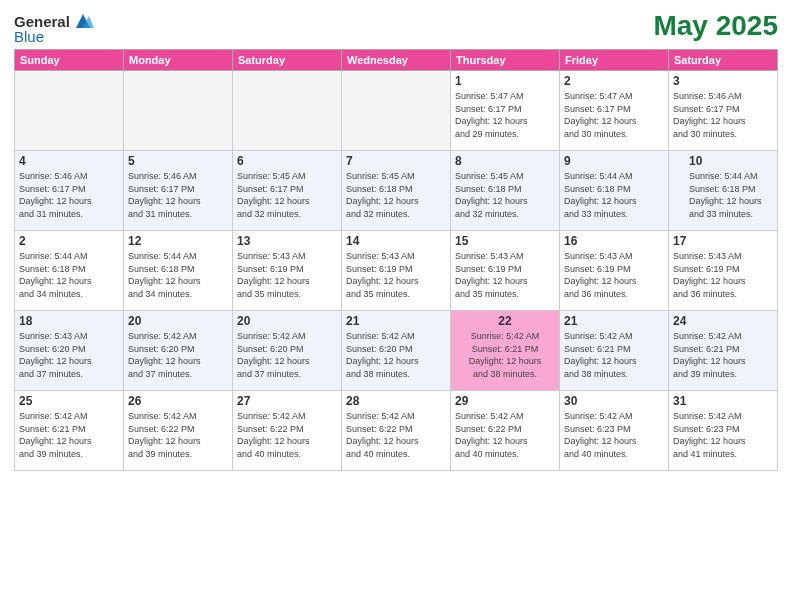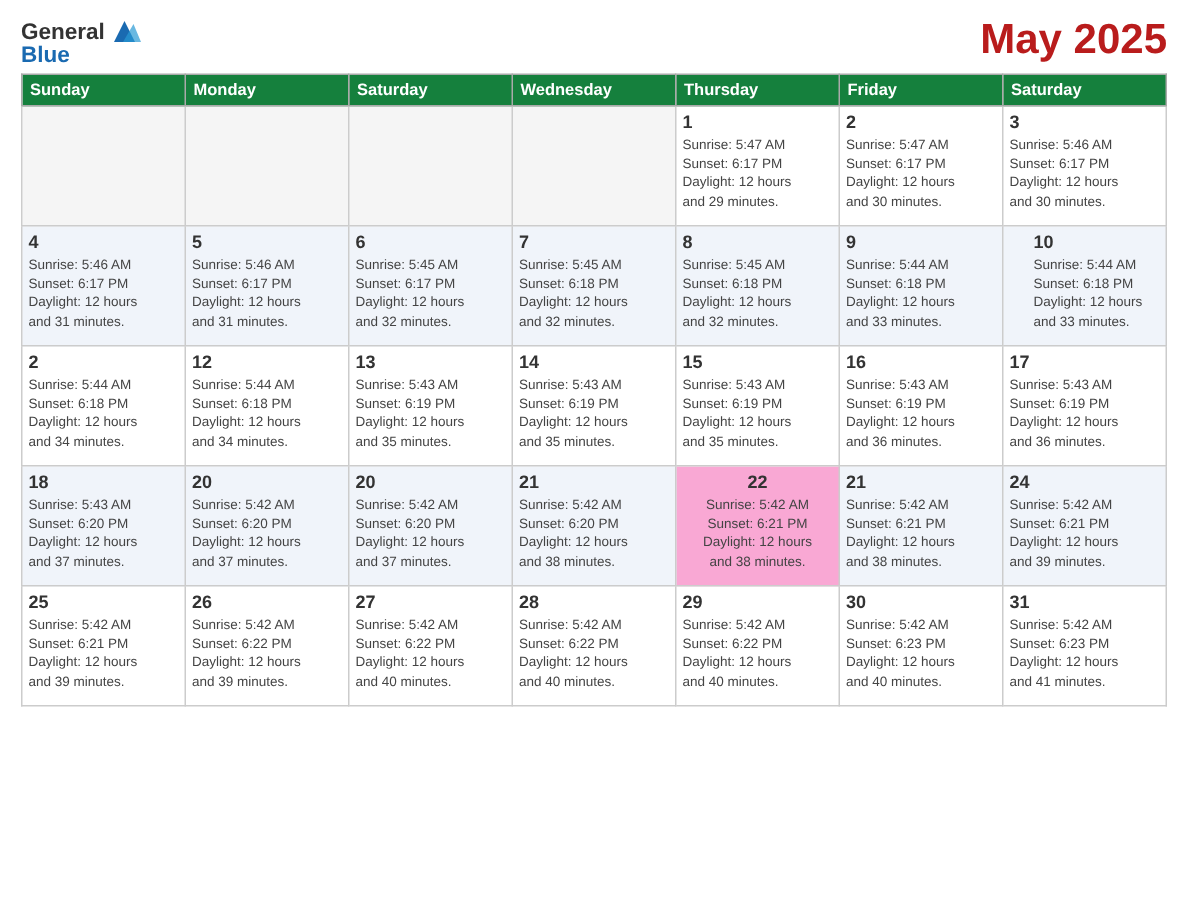--- a/index.html
+++ b/index.html
@@ -25,45 +25,45 @@
       display: flex;
       align-items: center;
     }
     .logo-text-general {
       font-size: 15px;
       font-weight: bold;
       color: #333;
     }
     .logo-text-blue {
       font-size: 15px;
-      font-weight: bold;
+      font-weight: normal;
       color: #1a6ab1;
     }
     .logo-icon {
       width: 22px;
       height: 22px;
       margin-left: 2px;
     }
     .title-right {
       font-size: 28px;
       font-weight: bold;
-      color: #b91c1c;
+      color: #15803d;
     }
     .subtitle {
       text-align: center;
       font-size: 13px;
       color: #333;
       margin-bottom: 5px;
     }
     .calendar {
       width: 100%;
       border-collapse: collapse;
     }
     .calendar th {
-      background: #15803d;
+      background: #ec4899;
       color: #fff;
       font-size: 11px;
       font-weight: bold;
       padding: 4px 5px;
       text-align: left;
       border: 1px solid #aaa;
     }
     .calendar td {
       border: 1px solid #ccc;
       vertical-align: top;

